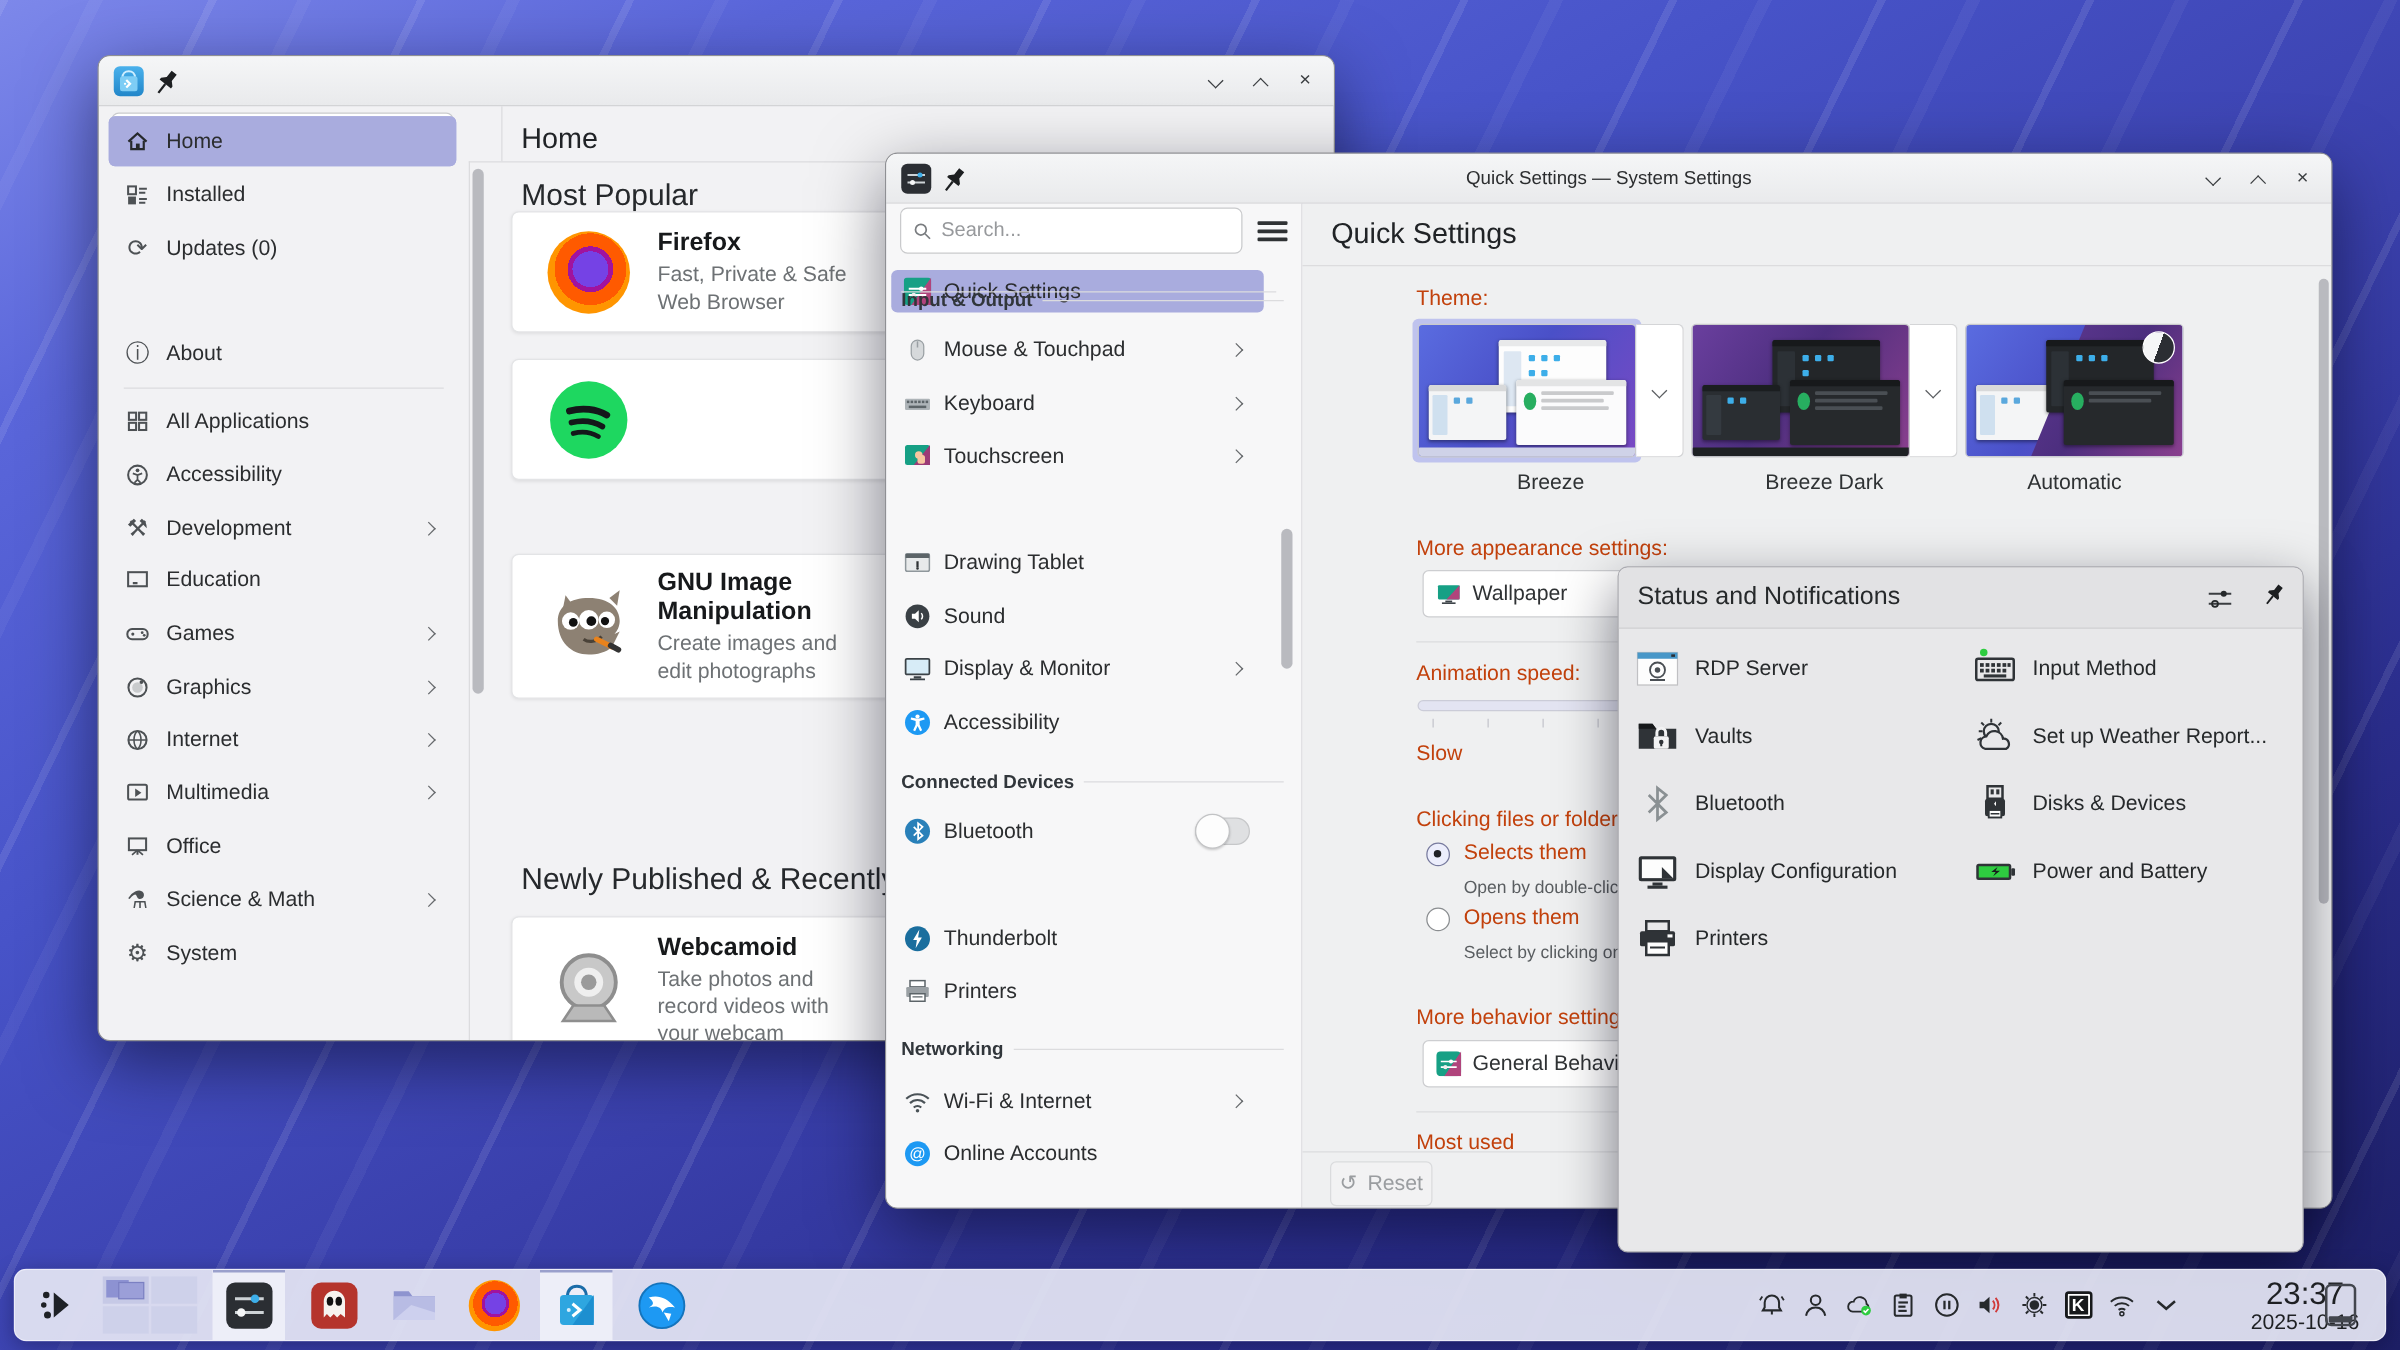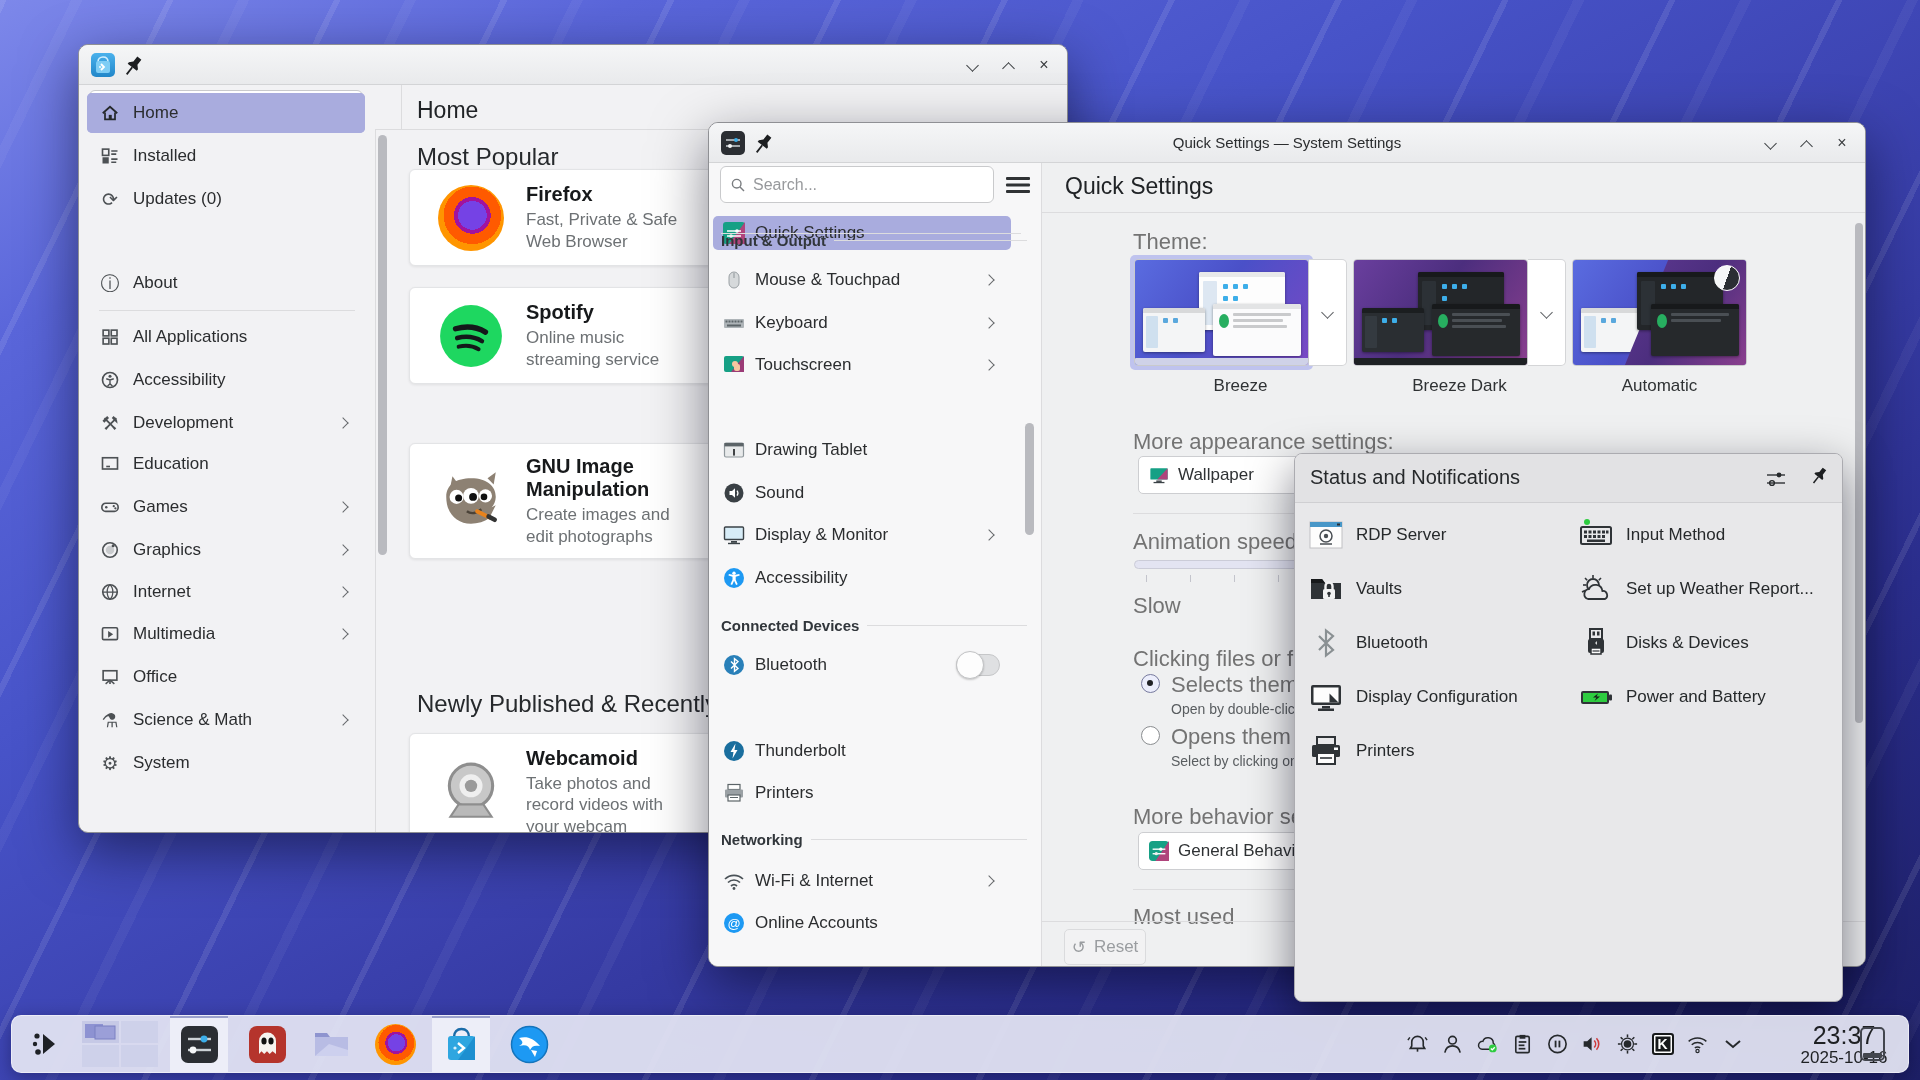--- a/index.html
+++ b/index.html
@@ -34,21 +34,21 @@
 .sech:after{content:"";flex:1;height:1px;background:#dcdcde;min-width:10px}
 
 .h1{position:absolute;font-size:23px;color:#202326;white-space:nowrap}
 .h2{position:absolute;font-size:24px;color:#26292c;white-space:nowrap}
 .card{position:absolute;background:#fff;border:1px solid #e3e4e6;border-radius:6px;box-shadow:0 1px 3px rgba(0,0,0,.08);display:flex;align-items:center}
 .card .cic{width:66px;height:66px;margin-left:28px;flex:none;position:relative}
 .card .ctxt{margin-left:22px}
 .card .ct{font-size:20px;font-weight:bold;color:#17191b;line-height:1.15}
 .card .cs{font-size:17px;color:#6d7174;line-height:1.25;margin-top:3px}
 
-.lab{position:absolute;font-size:22px;color:#737373;white-space:nowrap}
+.lab{position:absolute;font-size:17px;color:#c2410c;white-space:nowrap}
 .sublab{position:absolute;font-size:14px;color:#595d60;white-space:nowrap}
 .btnw{position:absolute;background:#fff;border:1px solid #cdced1;border-radius:5px;display:flex;align-items:center;gap:9px;padding-left:10px;font-size:17px;color:#2f3234;white-space:nowrap}
 .thumbbox{position:absolute;border-radius:4px;overflow:hidden;border:1px solid #c9cacc}
 .thumbchev{position:absolute;background:#fff;border:1px solid #d4d5d7;border-left:none;border-radius:0 5px 5px 0;display:flex;align-items:center;justify-content:center}
 .tlabel{position:absolute;font-size:17px;color:#2f3234;text-align:center}
 .radio{position:absolute;width:19px;height:19px;border-radius:50%;border:1.5px solid #8a8d90;background:#fff}
 .radio.on{background:#eceefc;border-color:#777a9e}
 .radio.on:after{content:"";position:absolute;left:5px;top:5px;width:6px;height:6px;border-radius:50%;background:#202226}
 .toggle{position:absolute;width:44px;height:22px;border-radius:11px;background:#dfe0e2;border:1px solid #c6c7c9}
 .toggle .knob{position:absolute;left:-1px;top:-4px;width:28px;height:28px;border-radius:50%;background:#fdfdfd;border:1px solid #c2c3c5;box-shadow:0 1px 2px rgba(0,0,0,.2)}
@@ -268,24 +268,20 @@
   </div>
 
   <div class="card" style="left:330px;top:242px;width:644px;height:97px">
     <span class="cic">
       <svg width="66" height="66" viewBox="0 0 32 32">
           <circle cx="16" cy="16" r="15" fill="#1ed760"></circle>
           <path d="M8.5 12.5c5-1.4 10.5-.8 14.5 1.6" fill="none" stroke="#14181a" stroke-width="2.6" stroke-linecap="round"></path>
           <path d="M9.3 17c4.2-1.1 8.6-.5 12 1.5" fill="none" stroke="#14181a" stroke-width="2.2" stroke-linecap="round"></path>
           <path d="M10 21.2c3.4-.9 7-.4 9.7 1.2" fill="none" stroke="#14181a" stroke-width="1.9" stroke-linecap="round"></path>
         </svg>
-    </span>
-    <span class="ctxt">
-      <div class="ct">Spotify</div>
-      <div class="cs"><span>Online music</span><br><span>streaming service</span></div>
     </span>
   </div>
 
   <div class="card" style="left:330px;top:398px;width:644px;height:116px">
     <span class="cic">
       <svg width="66" height="66" viewBox="0 0 32 32">
           <path d="M4 14c0-6 5-9 12-9 8 0 12 4 12 9 0 2-1 4-2 5l2-1-3 6c-2 2-6 3-9 3-7 0-12-5-12-13z" fill="#8d8173"></path>
           <path d="M24 5l4-3-1 6z" fill="#8d8173"></path>
           <path d="M7 4l3 4-4 1z" fill="#8d8173"></path>
           <circle cx="9" cy="14" r="3.4" fill="#fff"></circle>

